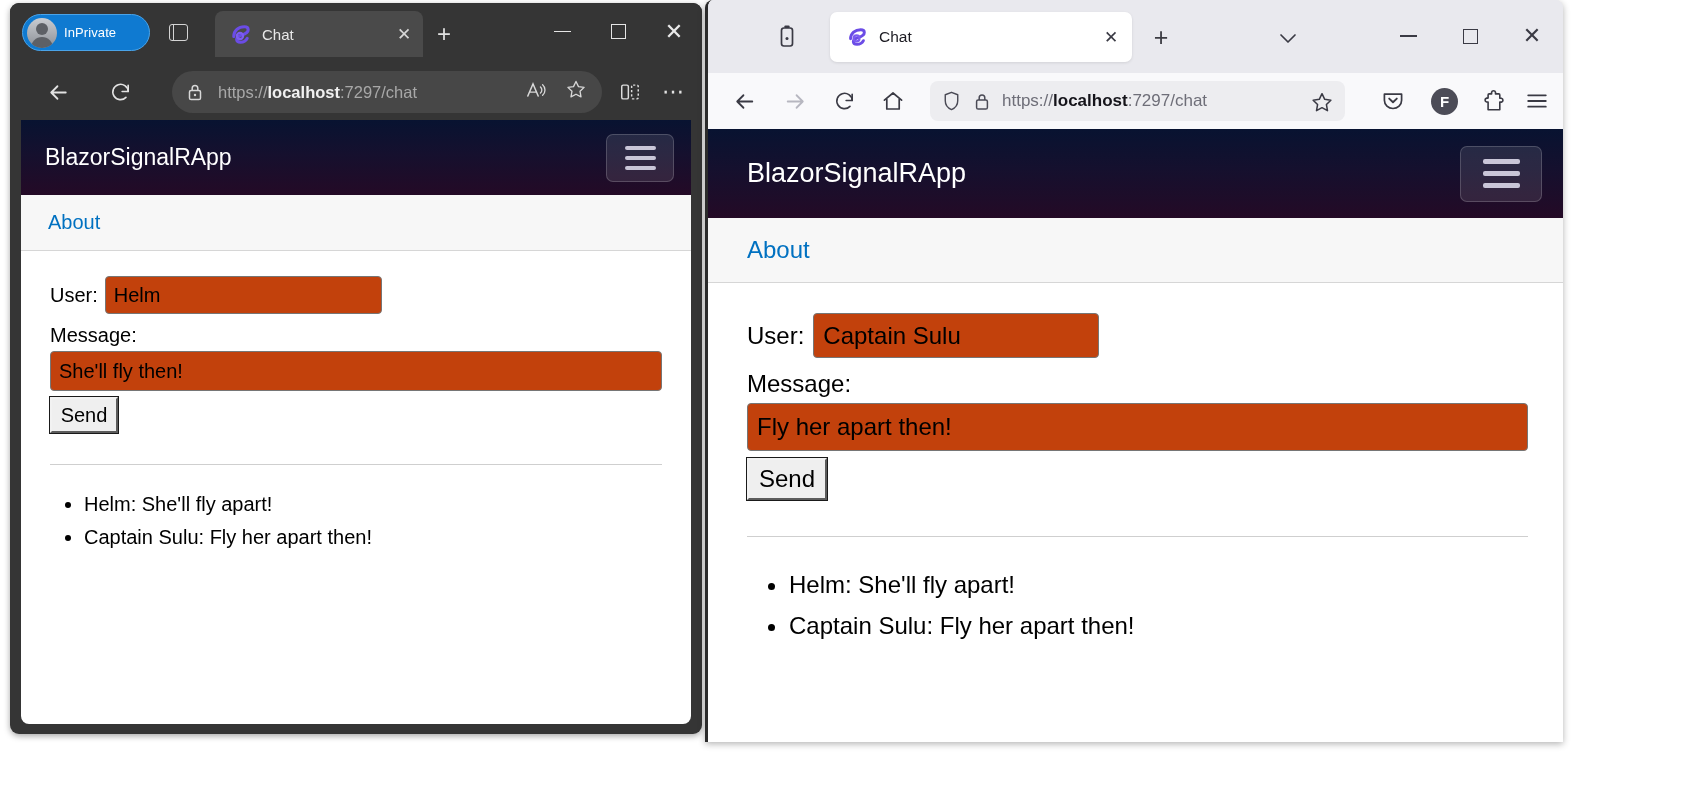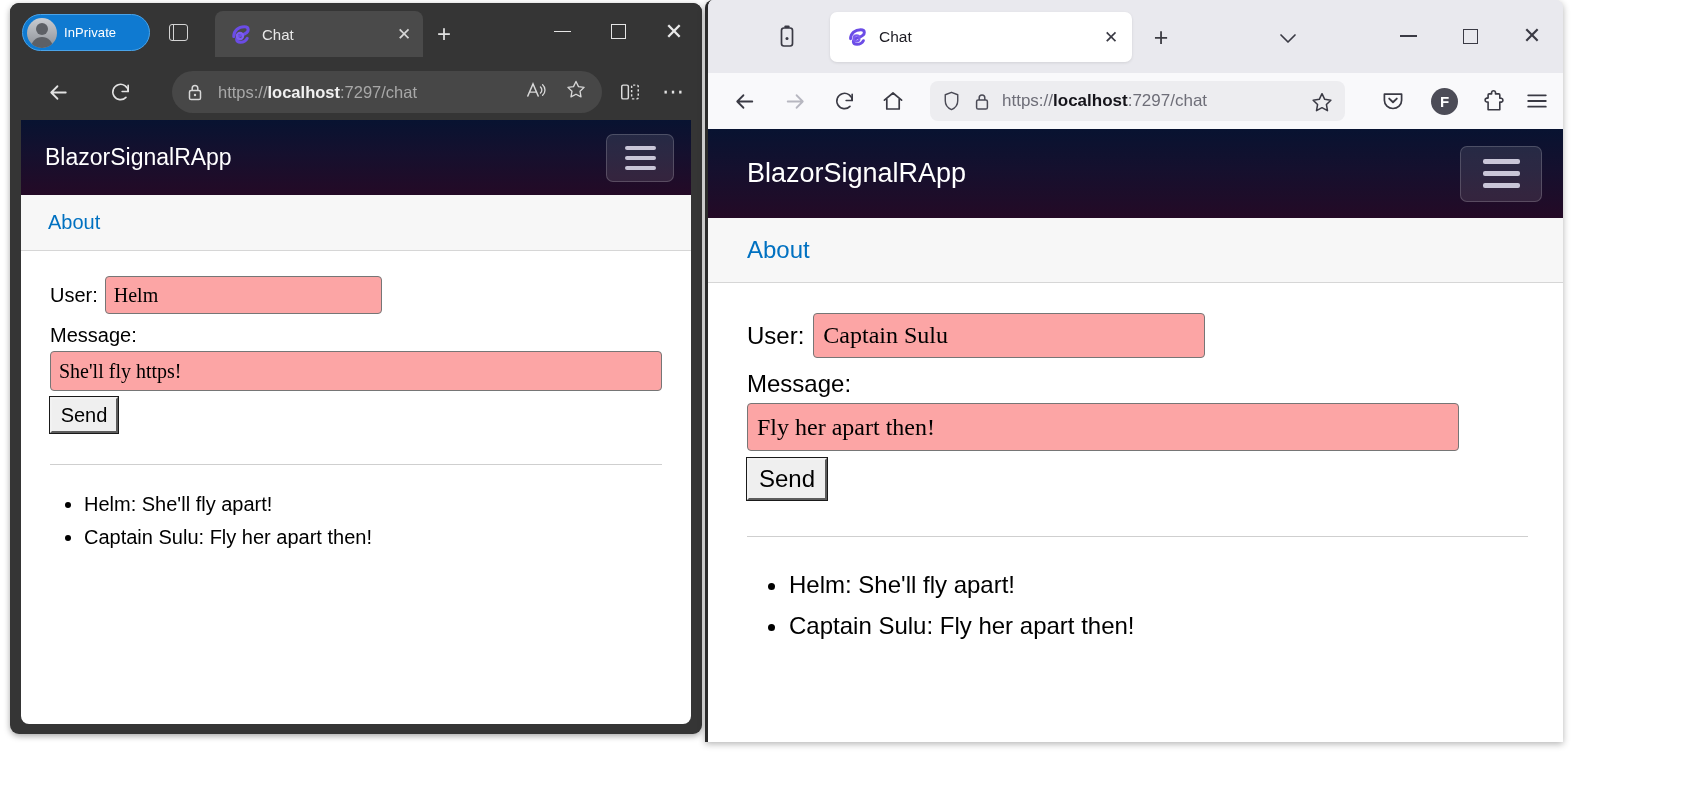--- a/index.html
+++ b/index.html
@@ -155,22 +155,22 @@
   }
   .navburger span { display:block; background:#c9c6d8; border-radius:2px; }
 
   .topbar { background:#f7f7f7; border-bottom:1px solid #d6d6d6; display:flex; align-items:center; }
   .about-link { color:#0071c1; text-decoration:none;text-align:center; }
 
   .page-body { background:#ffffff; }
   .row-user { display:flex; align-items:center; }
   .lbl { color:#000; }
   .txt {
-    font-family:Liberation Serif, serif; color:#000;
-    border:1px solid #767676; border-radius:4px; background:#fca5a5;
+    font-family:Liberation Sans, sans-serif; color:#000;
+    border:1px solid #767676; border-radius:4px; background:#c2410c;
     display:flex; align-items:center;
   }
   .btn-send {
     background:#efefef; color:#000;
     border-top:2px solid #f2f2f2; border-left:2px solid #f2f2f2;
     border-right:2px solid #5c5c5c; border-bottom:2px solid #5c5c5c;
     outline:1px solid #1a1a1a;
     display:flex; align-items:center; justify-content:center;
   }
   .hr { border:0; border-top:1px solid #cfcfcf; }
@@ -282,21 +282,21 @@
 
       <div class="page-body" style="padding:25px 27px 0 29px;">
 
         <div class="row-user" style="gap:7px;">
           <span class="lbl" style="font-size:20px;">User:</span>
           <span class="txt" style="width:277px; height:38px; padding:0 8px; font-size:20px;">Helm</span>
         </div>
 
         <div class="lbl" style="font-size:20px; margin-top:10px;">Message:</div>
 
-        <div class="txt" style="width:612px; height:40px; padding:0 8px; font-size:20px; margin-top:4px;">She'll fly https!</div>
+        <div class="txt" style="width:612px; height:40px; padding:0 8px; font-size:20px; margin-top:4px;">She'll fly then!</div>
 
         <div class="btn-send" style="width:68px; height:36px; font-size:20px; margin-top:6px;">Send</div>
 
         <hr class="hr" style="width:612px; margin-top:31px;">
 
         <ul class="msgs" style="margin:23px 0 0 34px; font-size:20px; line-height:1.65;">
           <li>Helm: She'll fly apart!</li>
           <li>Captain Sulu: Fly her apart then!</li>
         </ul>
       </div>
@@ -424,26 +424,26 @@
       </div>
 
       <div class="topbar" style="height:65px; padding-left:39px;">
         <a class="about-link" href="#" style="font-size:24px;">About</a>
       </div>
 
       <div class="page-body" style="padding:30px 30px 0 39px;">
 
         <div class="row-user" style="gap:9px;">
           <span class="lbl" style="font-size:24px;">User:</span>
-          <span class="txt" style="width:392px; height:45px; padding:0 9px; font-size:24px;">Captain Sulu</span>
+          <span class="txt" style="width:286px; height:45px; padding:0 9px; font-size:24px;">Captain Sulu</span>
         </div>
 
         <div class="lbl" style="font-size:24px; margin-top:12px;">Message:</div>
 
-        <div class="txt" style="width:712px; height:48px; padding:0 9px; font-size:24px; margin-top:5px;">Fly her apart then!</div>
+        <div class="txt" style="width:781px; height:48px; padding:0 9px; font-size:24px; margin-top:5px;">Fly her apart then!</div>
 
         <div class="btn-send" style="width:80px; height:42px; font-size:24px; margin-top:7px;">Send</div>
 
         <hr class="hr" style="width:781px; margin-top:36px;">
 
         <ul class="msgs" style="margin:28px 0 0 42px; font-size:24px; line-height:1.7;">
           <li>Helm: She'll fly apart!</li>
           <li>Captain Sulu: Fly her apart then!</li>
         </ul>
       </div>

